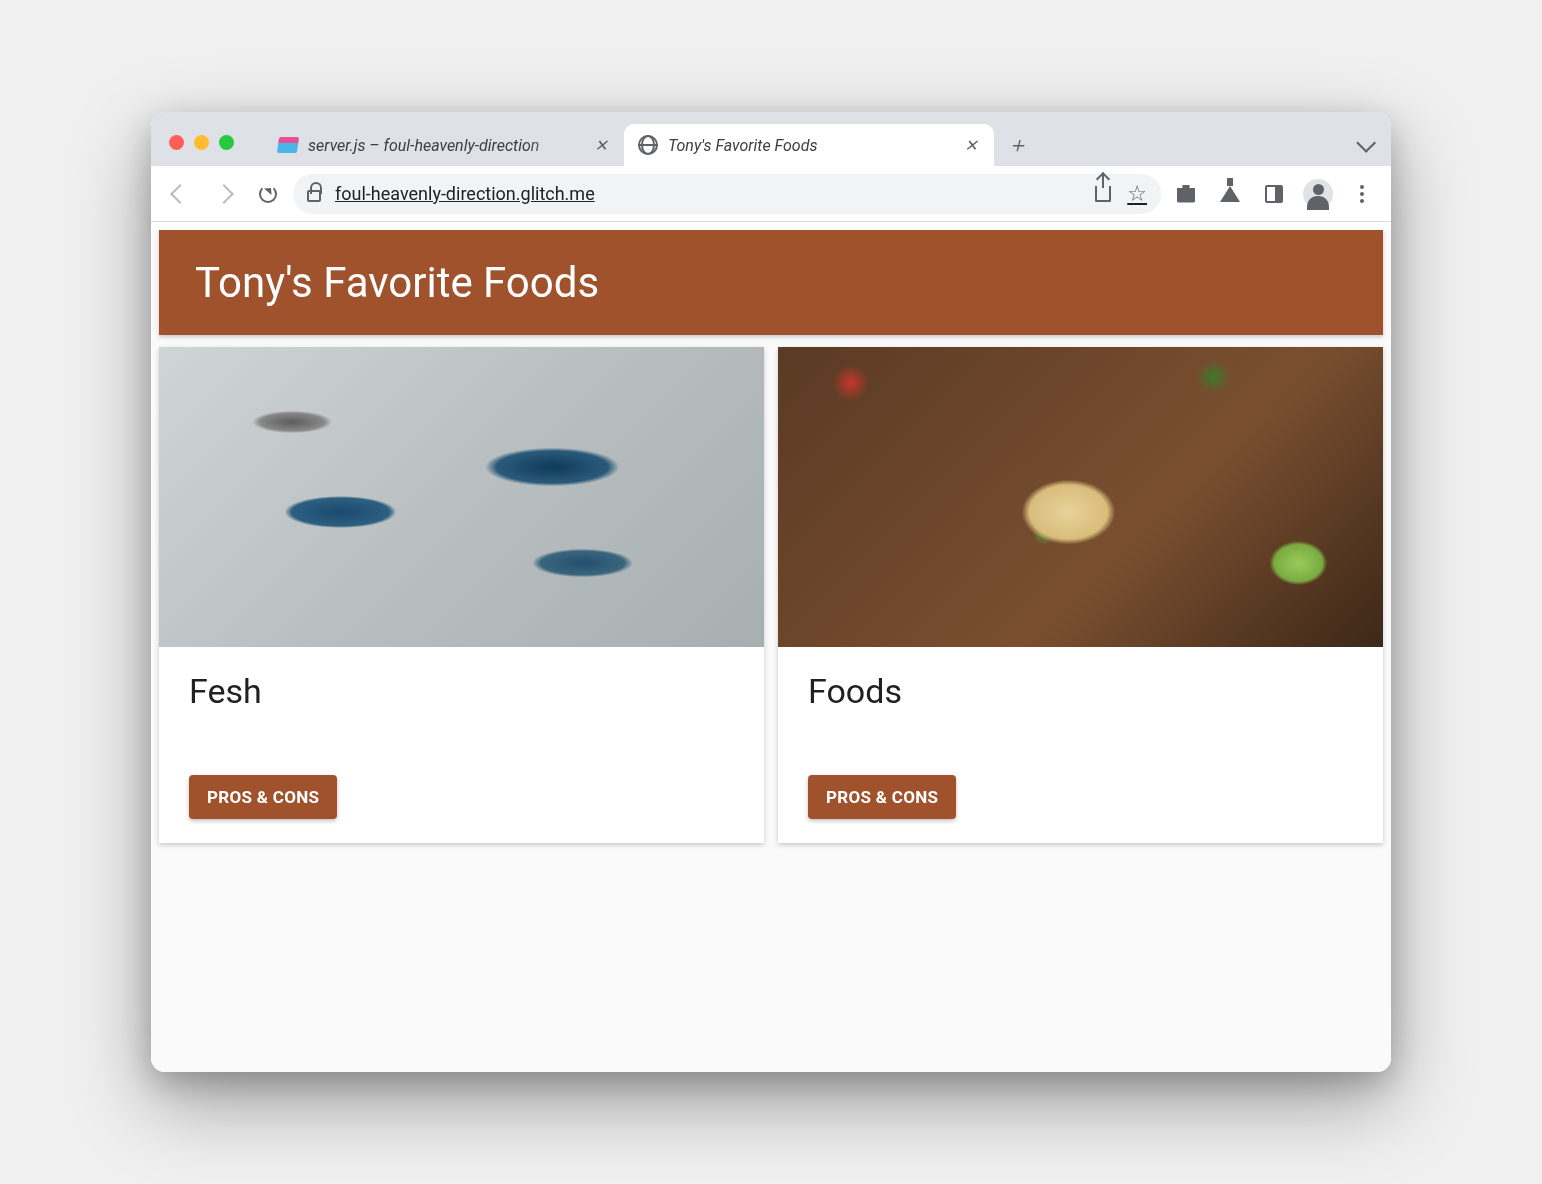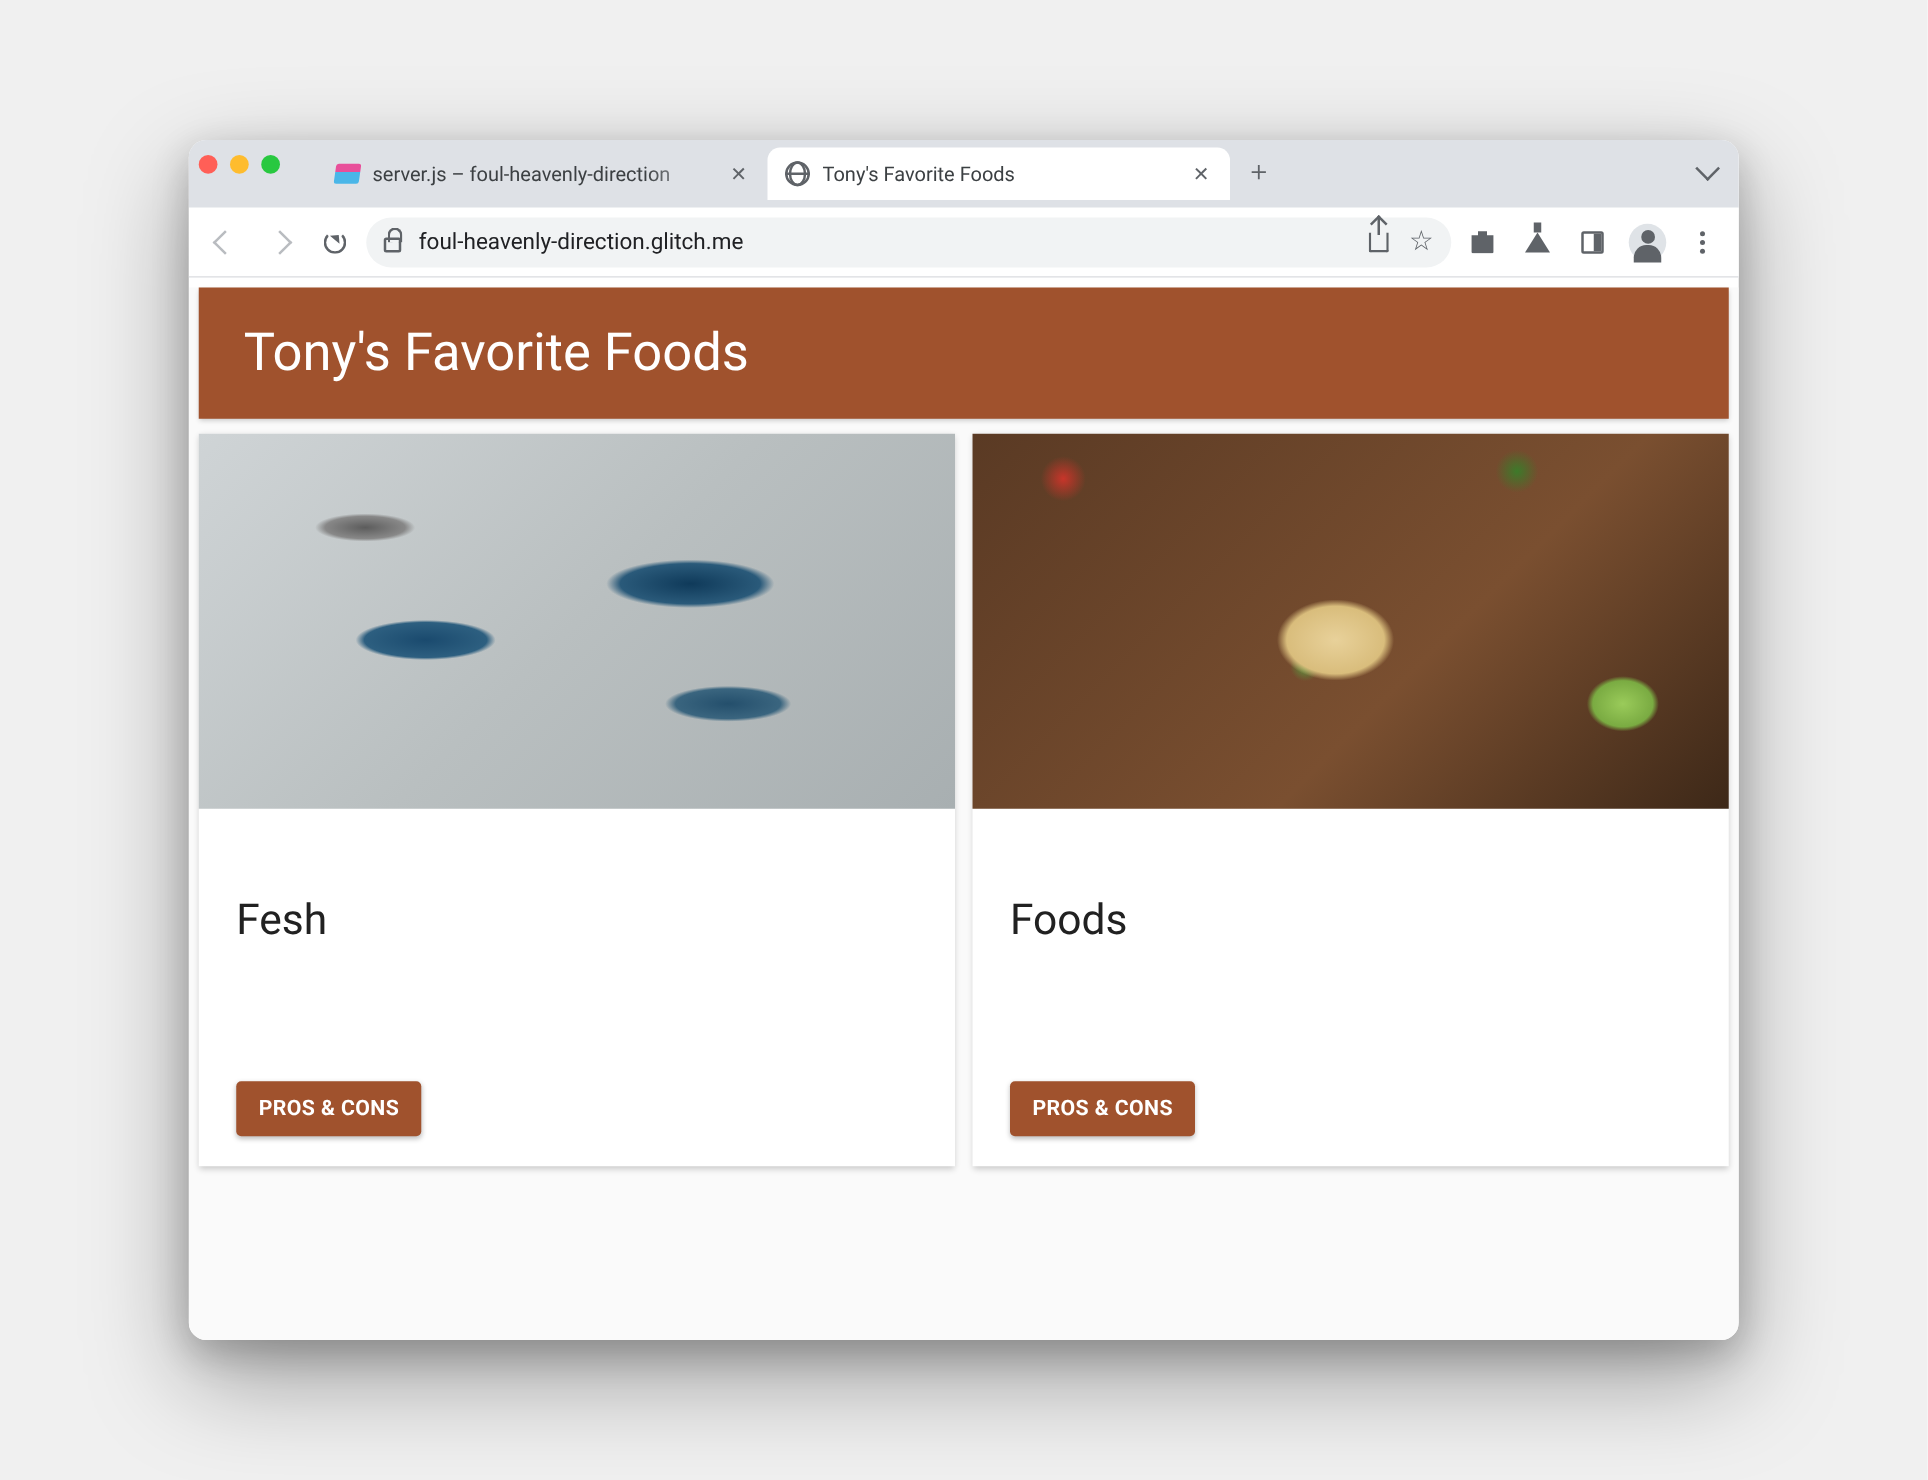--- a/index.html
+++ b/index.html
@@ -24,24 +24,25 @@
       box-shadow: 0 30px 80px rgba(0,0,0,0.35), 0 10px 30px rgba(0,0,0,0.2);
       overflow: hidden;
       display: flex;
       flex-direction: column;
     }
     
     .tab-strip {
       height: 54px;
       background: #dee1e6;
       display: flex;
-      align-items: center;
-      padding-left: 8px;
+      align-items: flex-end;
+      padding-left: 18px;
       padding-right: 10px;
       position: relative;
+      font-style: italic;
     }
     .traffic-lights {
       display: flex;
       gap: 10px;
       align-items: center;
       margin-right: 30px;
       margin-bottom: 16px;
     }
     .light {
       width: 15px;
@@ -208,20 +209,21 @@
       flex: 1;
       height: 40px;
       background: #f1f3f4;
       border-radius: 20px;
       display: flex;
       align-items: center;
       padding: 0 14px;
       gap: 14px;
       color: #202124;
       font-size: 18px;
+      text-decoration: underline;
     }
     .lock {
       width: 14px;
       height: 12px;
       border: 2px solid #5f6368;
       border-radius: 2px;
       position: relative;
       margin-top: 4px;
     }
     .lock::before {
@@ -377,21 +379,20 @@
       display: flex;
       gap: 14px;
       padding: 4px 8px;
     }
     .card {
       flex: 1;
       background: #fff;
       box-shadow: 0 2px 5px rgba(0,0,0,0.2);
       display: flex;
       flex-direction: column;
-      gap: 45px;
     }
     .card-img {
       height: 300px;
       width: 100%;
     }
     .fish-img {
       background:
         radial-gradient(ellipse 140px 40px at 30% 55%, #1a4a6e 0%, #2d5f80 35%, transparent 40%),
         radial-gradient(ellipse 160px 46px at 65% 40%, #0f3a5a 0%, #2a5a7a 35%, transparent 42%),
         radial-gradient(ellipse 120px 34px at 70% 72%, #244f6c 0%, #3a657f 35%, transparent 42%),

